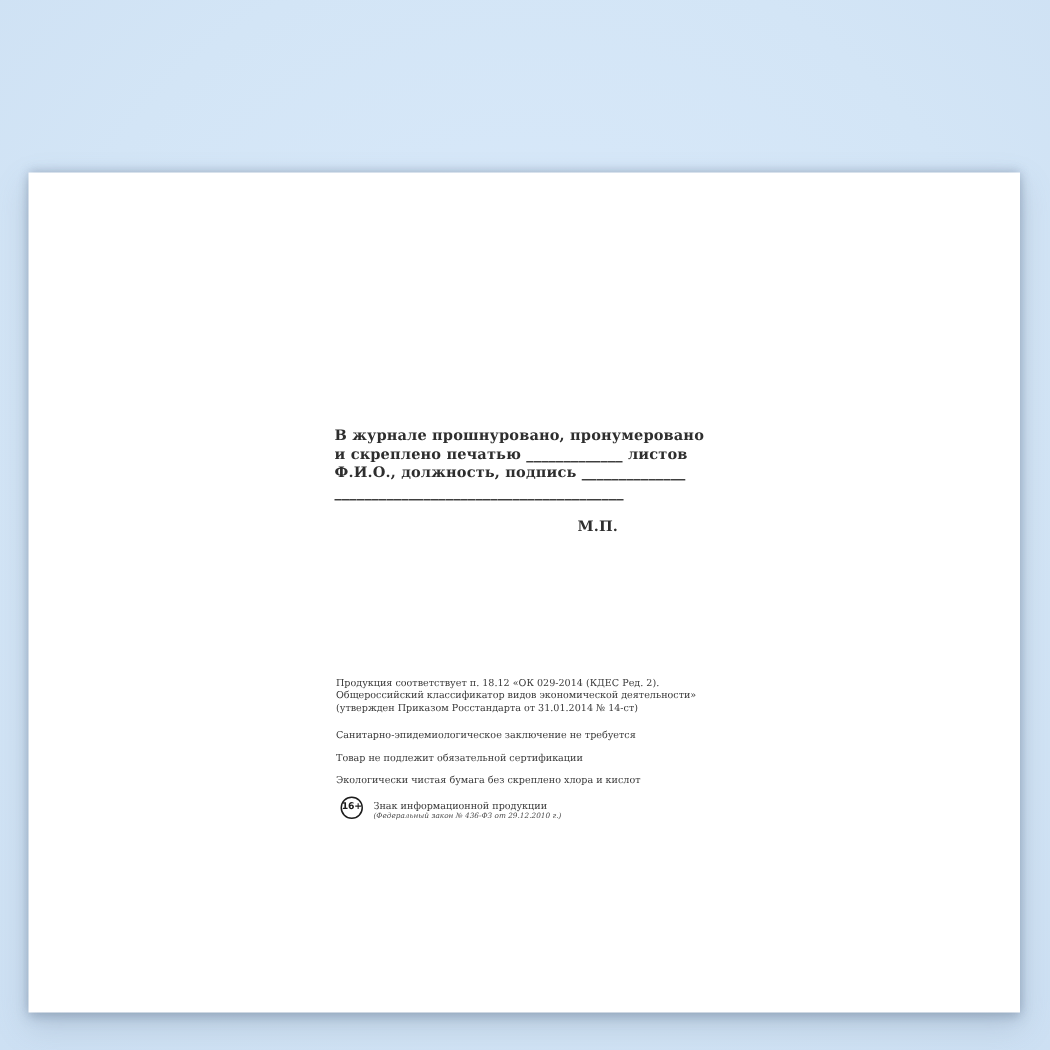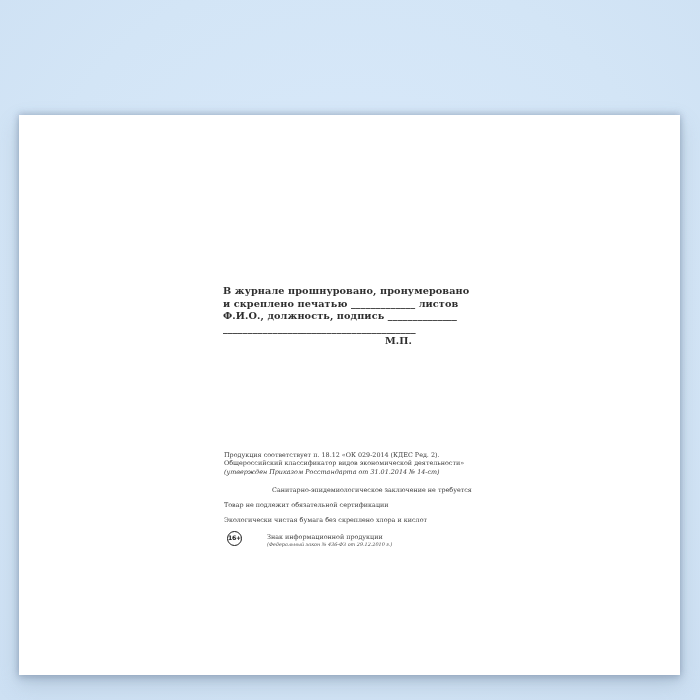--- a/index.html
+++ b/index.html
@@ -15,31 +15,31 @@
     box-shadow:0 -2px 6px rgba(120,140,165,.38),
                0 3px 7px rgba(115,135,160,.45),
                0 9px 20px rgba(115,135,160,.30);
   }
   
   .stitch-block{
     position:absolute;left:204px;top:170px;width:215px;
     font-weight:bold;font-size:9.7px;line-height:12.6px;
     color:var(--ink,#2e2e2e);letter-spacing:.1px;white-space:nowrap;
   }
-  .seal{margin-left:162px;}
+  .seal{margin-top:11px;margin-left:162px;}
   
   .compliance{
     position:absolute;left:205px;top:336px;width:230px;
     font-size:6.4px;line-height:8.3px;color:var(--ink-light,#3a3a3a);
     white-space:nowrap;
   }
-  .c-italic{font-style:italic;}
-  .gap-lg{margin-top:10px;margin-left:48px;}
+  .c-italic{}
+  .gap-lg{margin-top:10px;}
   .gap{margin-top:7px;}
-  .age-row{margin-top:6px;display:flex;align-items:flex-start;gap:25px;}
+  .age-row{margin-top:6px;display:flex;align-items:flex-start;gap:7px;}
   .badge{
     margin-left:3px;width:13px;height:13px;border:1.6px solid #1c1c1c;border-radius:50%;
     display:flex;align-items:center;justify-content:center;
     font-family:"DejaVu Sans",sans-serif;font-weight:bold;font-size:6.2px;
     letter-spacing:-.2px;color:#1c1c1c;flex:0 0 auto;
   }
   .age-title{font-size:6.4px;line-height:8px;margin-top:2.5px;}
   .age-note{font-style:italic;font-size:4.9px;line-height:6.2px;color:#4a4a4a;}
 </style>
 </head>

